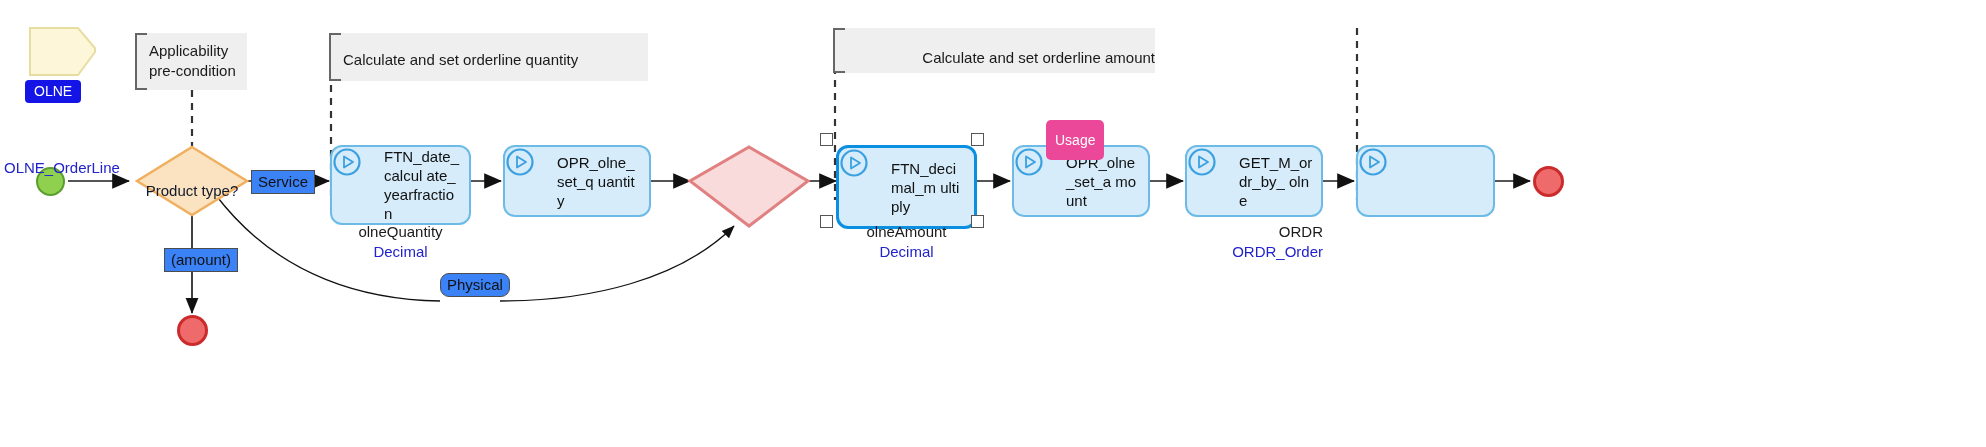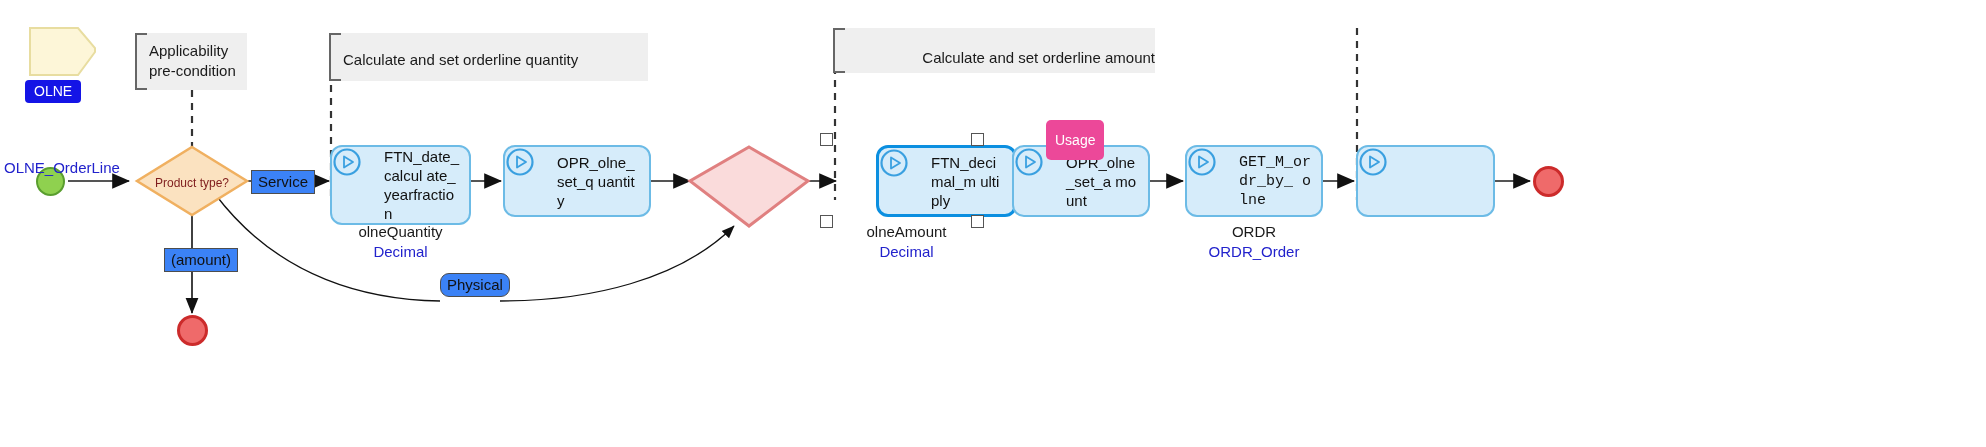--- a/index.html
+++ b/index.html
@@ -96,21 +96,21 @@
 
     <line x1="1357" y1="28" x2="1357" y2="200" stroke="#333" stroke-width="2.2" stroke-dasharray="7,6"></line>
 
     <polygon points="192,147 247,181 192,215 137,181" fill="#fbe2c0" stroke="#f0b060" stroke-width="2.5"></polygon>
 
     <polygon points="749,147 808,181 749,226 690,181" fill="#fadbdb" stroke="#e08080" stroke-width="3"></polygon>
 
     <polygon points="30,28 78,28 95,48 95,52 78,75 30,75" fill="#fdf6d8" stroke="#e8dda0" stroke-width="2"></polygon>
   </svg>
 
-  <div class="abs" style="left:137px;top:176px;width:110px;text-align:center;font-size:12px;color:#7f1d1d;">Product type?</div>
+  <div class="abs" style="left:137px;top:182px;width:110px;text-align:center;font-size:15px;color:#0f172a;">Product type?</div>
 
   <div class="circ start" style="left:36px;top:167px;width:29px;height:29px;"></div>
   <div class="circ end" style="left:1533px;top:166px;width:31px;height:31px;"></div>
   <div class="circ end" style="left:177px;top:315px;width:31px;height:31px;"></div>
 
   <div class="olne-tag" style="left:25px;top:80px;">OLNE</div>
   <div class="olne-name" style="left:4px;top:114px;margin-top:44px;">OLNE_OrderLine</div>
 
   <div class="grp" style="left:135px;top:33px;width:112px;height:57px;padding-top:8px;">
     <span class="brk"></span>
@@ -146,21 +146,21 @@
   <div class="task" style="left:503px;top:145px;width:148px;height:72px;">
     <span class="play">
       <svg width="30" height="30" viewBox="0 0 30 30">
           <circle cx="15" cy="15" r="12.5" fill="none" stroke="#3aa0e0" stroke-width="2.2"></circle>
           <path d="M12 9.5 L21 15 L12 20.5 z" fill="none" stroke="#3aa0e0" stroke-width="1.8" stroke-linejoin="round"></path>
         </svg>
     </span>
     <span class="lbl">OPR_olne_set_q uantity</span>
   </div>
 
-  <div class="task sel" style="left:836px;top:145px;width:141px;height:72px;margin-left:40px;">
+  <div class="task sel" style="left:836px;top:145px;width:141px;height:84px;">
     <span class="play">
       <svg width="30" height="30" viewBox="0 0 30 30">
           <circle cx="15" cy="15" r="12.5" fill="none" stroke="#3aa0e0" stroke-width="2.2"></circle>
           <path d="M12 9.5 L21 15 L12 20.5 z" fill="none" stroke="#3aa0e0" stroke-width="1.8" stroke-linejoin="round"></path>
         </svg>
     </span>
     <span class="lbl">FTN_decimal_m ultiply</span>
   </div>
   <div class="sublbl" style="left:836px;top:222px;width:141px;">
     <span>olneAmount</span>
@@ -176,30 +176,30 @@
     <span class="play">
       <svg width="30" height="30" viewBox="0 0 30 30">
           <circle cx="15" cy="15" r="12.5" fill="none" stroke="#3aa0e0" stroke-width="2.2"></circle>
           <path d="M12 9.5 L21 15 L12 20.5 z" fill="none" stroke="#3aa0e0" stroke-width="1.8" stroke-linejoin="round"></path>
         </svg>
     </span>
     <span class="lbl">OPR_olne_set_a mount</span>
   </div>
   <div class="badge" style="left:1046px;top:120px;">Usage</div>
 
-  <div class="task" style="left:1185px;top:145px;width:138px;height:72px;font-family:Liberation Mono, monospace;">
+  <div class="task" style="left:1185px;top:145px;width:138px;height:72px;">
     <span class="play">
       <svg width="30" height="30" viewBox="0 0 30 30">
           <circle cx="15" cy="15" r="12.5" fill="none" stroke="#3aa0e0" stroke-width="2.2"></circle>
           <path d="M12 9.5 L21 15 L12 20.5 z" fill="none" stroke="#3aa0e0" stroke-width="1.8" stroke-linejoin="round"></path>
         </svg>
     </span>
     <span class="lbl">GET_M_ordr_by_ olne</span>
   </div>
-  <div class="sublbl" style="left:1185px;top:222px;width:138px;">
+  <div class="sublbl" style="left:1185px;top:222px;width:138px;text-align:right;">
     <span>ORDR</span>
     <span class="type">ORDR_Order</span>
   </div>
 
   <div class="task" style="left:1356px;top:145px;width:139px;height:72px;">
     <span class="play">
       <svg width="30" height="30" viewBox="0 0 30 30">
           <circle cx="15" cy="15" r="12.5" fill="none" stroke="#3aa0e0" stroke-width="2.2"></circle>
           <path d="M12 9.5 L21 15 L12 20.5 z" fill="none" stroke="#3aa0e0" stroke-width="1.8" stroke-linejoin="round"></path>
         </svg>

